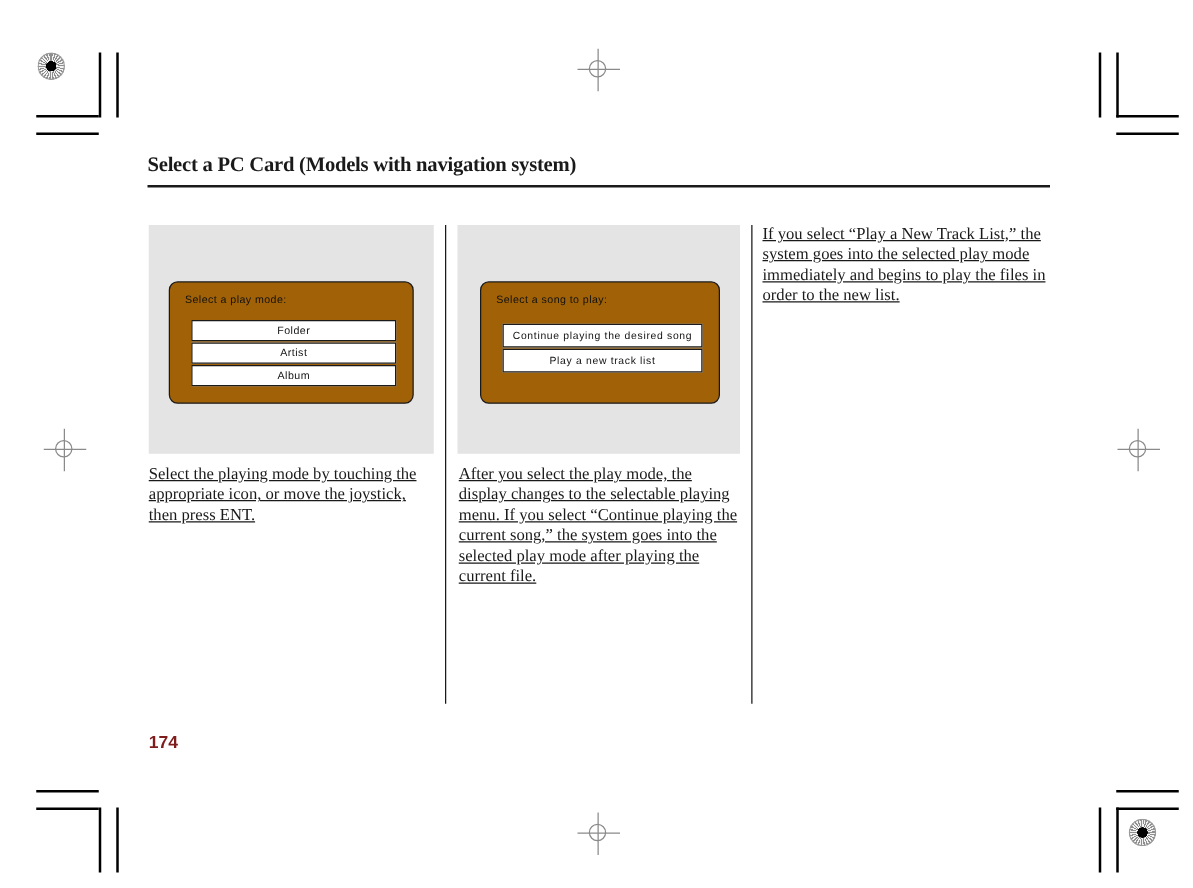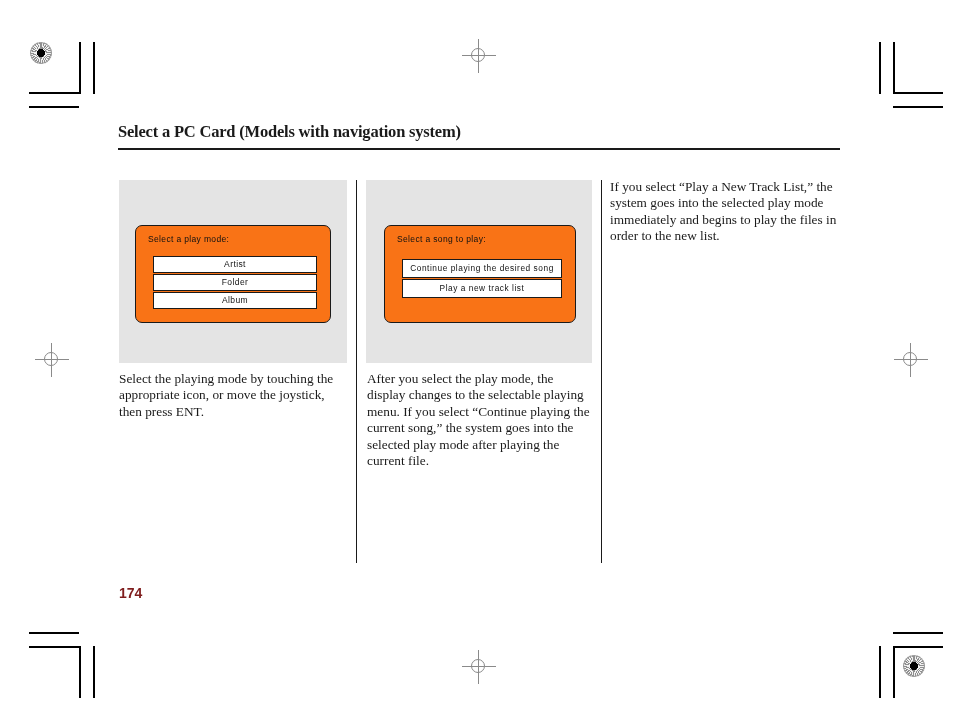--- a/index.html
+++ b/index.html
@@ -95,21 +95,21 @@
   
   .figure {
     position: absolute;
     background: #e4e4e4;
   }
   .figure.f1 { left: 119px; top: 180px; width: 228px; height: 183px; }
   .figure.f2 { left: 366px; top: 180px; width: 226px; height: 183px; }
 
   .screen {
     position: absolute;
-    background: #f97316;
+    background: #a16207;
     border: 1.5px solid #1a1a1a;
     border-radius: 7px;
     box-sizing: border-box;
   }
   .screen.s1 { left: 16px; top: 45px; width: 196px; height: 98px; }
   .screen.s2 { left: 18px; top: 45px; width: 192px; height: 98px; }
 
   .screen-label {
     position: absolute;
     left: 12px;
@@ -154,21 +154,21 @@
   }
 
   
   .bodytext {
     position: absolute;
     font-family: "Liberation Serif", serif;
     font-size: 13.3px;
     line-height: 16.4px;
     color: #1a1a1a;
   }
-  .bodytext p { margin: 0 0 16px 0; }
+  .bodytext p { margin: 0 0 16px 0; text-decoration: underline; }
   .bodytext p:last-child { margin-bottom: 0; }
 
   .col1 { left: 119px; top: 371px; width: 228px; }
   .col2 { left: 367px; top: 371px; width: 224px; }
   .col3 { left: 610px; top: 179px; width: 234px; }
 
   .page-number {
     position: absolute;
     left: 119px;
     top: 585px;
@@ -227,22 +227,22 @@
 <div class="page-title">Select a PC Card (Models with navigation system)</div>
 <div class="title-rule"></div>
 
 <div class="col-divider d1"></div>
 <div class="col-divider d2"></div>
 
 <div class="figure f1">
   <div class="screen s1">
     <div class="screen-label">Select a play mode:</div>
     <div class="btn-stack bs1">
+      <div class="ui-btn">Folder</div>
       <div class="ui-btn">Artist</div>
-      <div class="ui-btn">Folder</div>
       <div class="ui-btn">Album</div>
     </div>
   </div>
 </div>
 
 <div class="figure f2">
   <div class="screen s2">
     <div class="screen-label">Select a song to play:</div>
     <div class="btn-stack bs2">
       <div class="ui-btn wide">Continue playing the  desired  song</div>

